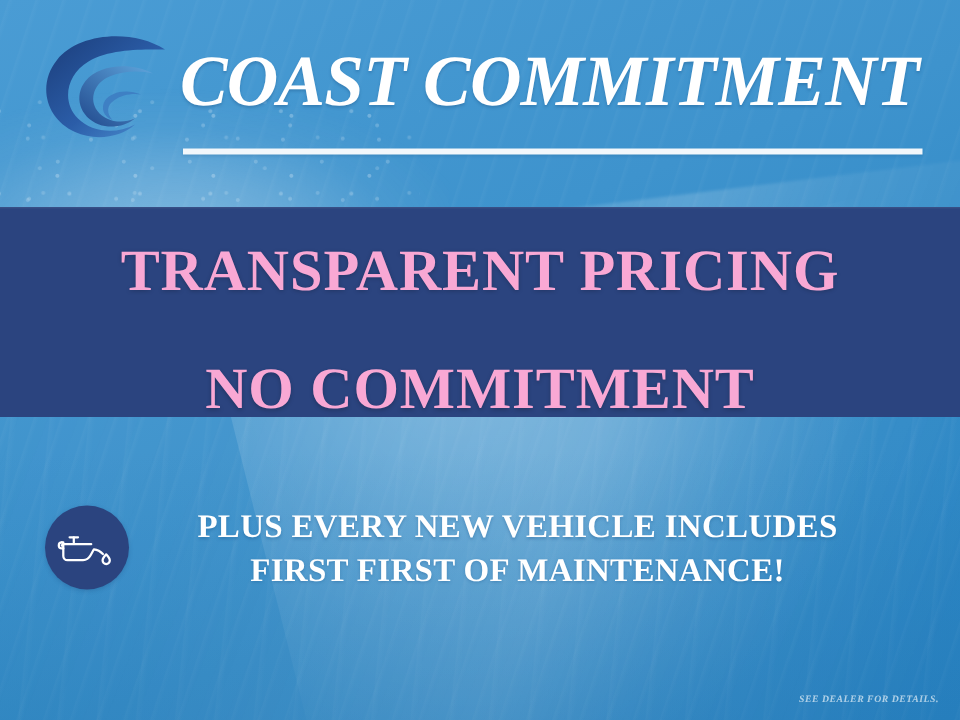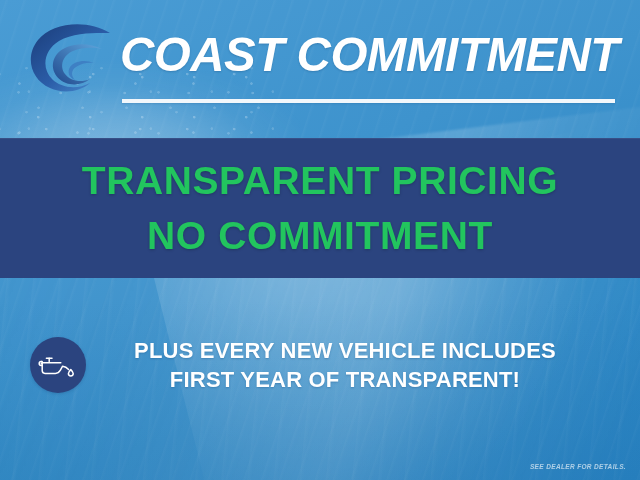--- a/index.html
+++ b/index.html
@@ -5,21 +5,21 @@
   html, body {
     margin: 0;
     padding: 0;
     background: #ffffff;
   }
   #banner {
     position: relative;
     width: 640px;
     height: 480px;
     overflow: hidden;
-    font-family: Liberation Sans, sans-serif;
+    font-family: Liberation Serif, serif;
     background: #3d92cd;
     user-select: none;
   }
 
   
   .bg-base {
     position: absolute;
     inset: 0;
     background:
       linear-gradient(160deg, #4a9cd4 0%, #3e93cd 38%, #2f89c6 70%, #2a83c2 100%);
@@ -170,27 +170,28 @@
     width: 640px;
     height: 140px;
     background: #2b447f;
     box-shadow: inset 0 1px 0 rgba(255,255,255,0.06);
     display: flex;
     flex-direction: column;
     align-items: center;
     justify-content: center;
   }
   .band-line {
-    color: #22c55e;
+    color: #f9a8d4;
     font-size: 39px;
     font-weight: 700;
     letter-spacing: 0.6px;
     line-height: 1.0;
     white-space: nowrap;
     text-shadow: 0 1px 3px rgba(0,0,0,0.22);
+    margin-top: 24px;
   }
   .band-line.l1 { margin-bottom: 16px; }
 
   
   .promo {
     position: absolute;
     left: 0;
     top: 325px;
     width: 640px;
     height: 80px;
@@ -297,19 +298,19 @@
         <path d="M11.2 9.6 L11.2 6.2"></path>
         <path d="M8.4 6.2 L14 6.2"></path>
         <path d="M4.2 10.8 L22.8 10.8"></path>
         <circle cx="3.4" cy="11.6" r="0.9" fill="#ffffff" stroke="none"></circle>
         <path d="M32.8 17.6 C32.8 17.6 30.4 20 30.4 21.6 C30.4 22.9 31.5 24 32.8 24
                  C34.1 24 35.2 22.9 35.2 21.6 C35.2 20 32.8 17.6 32.8 17.6 Z"></path>
       </svg>
     </div>
     <div class="promo-text">
       <div class="promo-line">PLUS EVERY NEW VEHICLE INCLUDES</div>
-      <div class="promo-line">FIRST YEAR OF TRANSPARENT!</div>
+      <div class="promo-line">FIRST FIRST OF MAINTENANCE!</div>
     </div>
   </div>
 
   <div class="disclaimer">SEE DEALER FOR DETAILS.</div>
 
 </div>
 
 </body></html>

